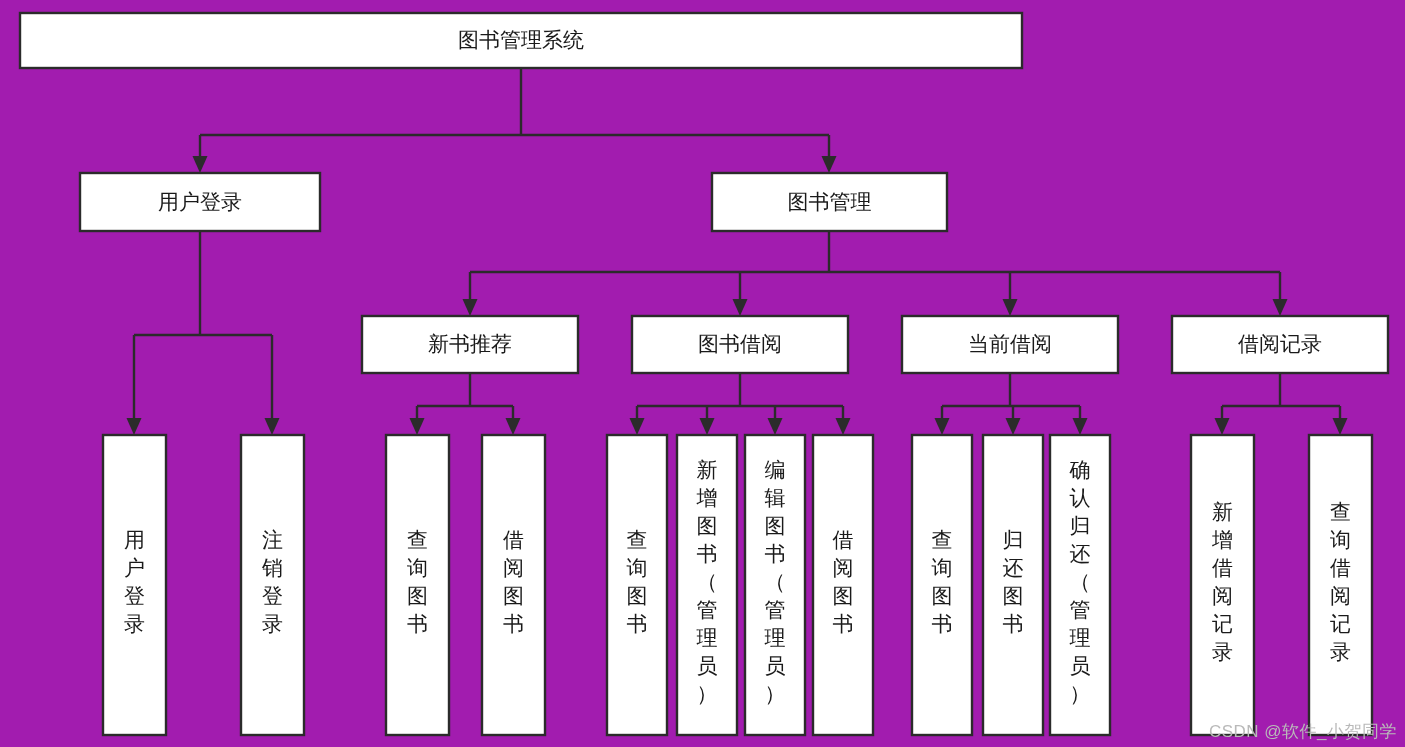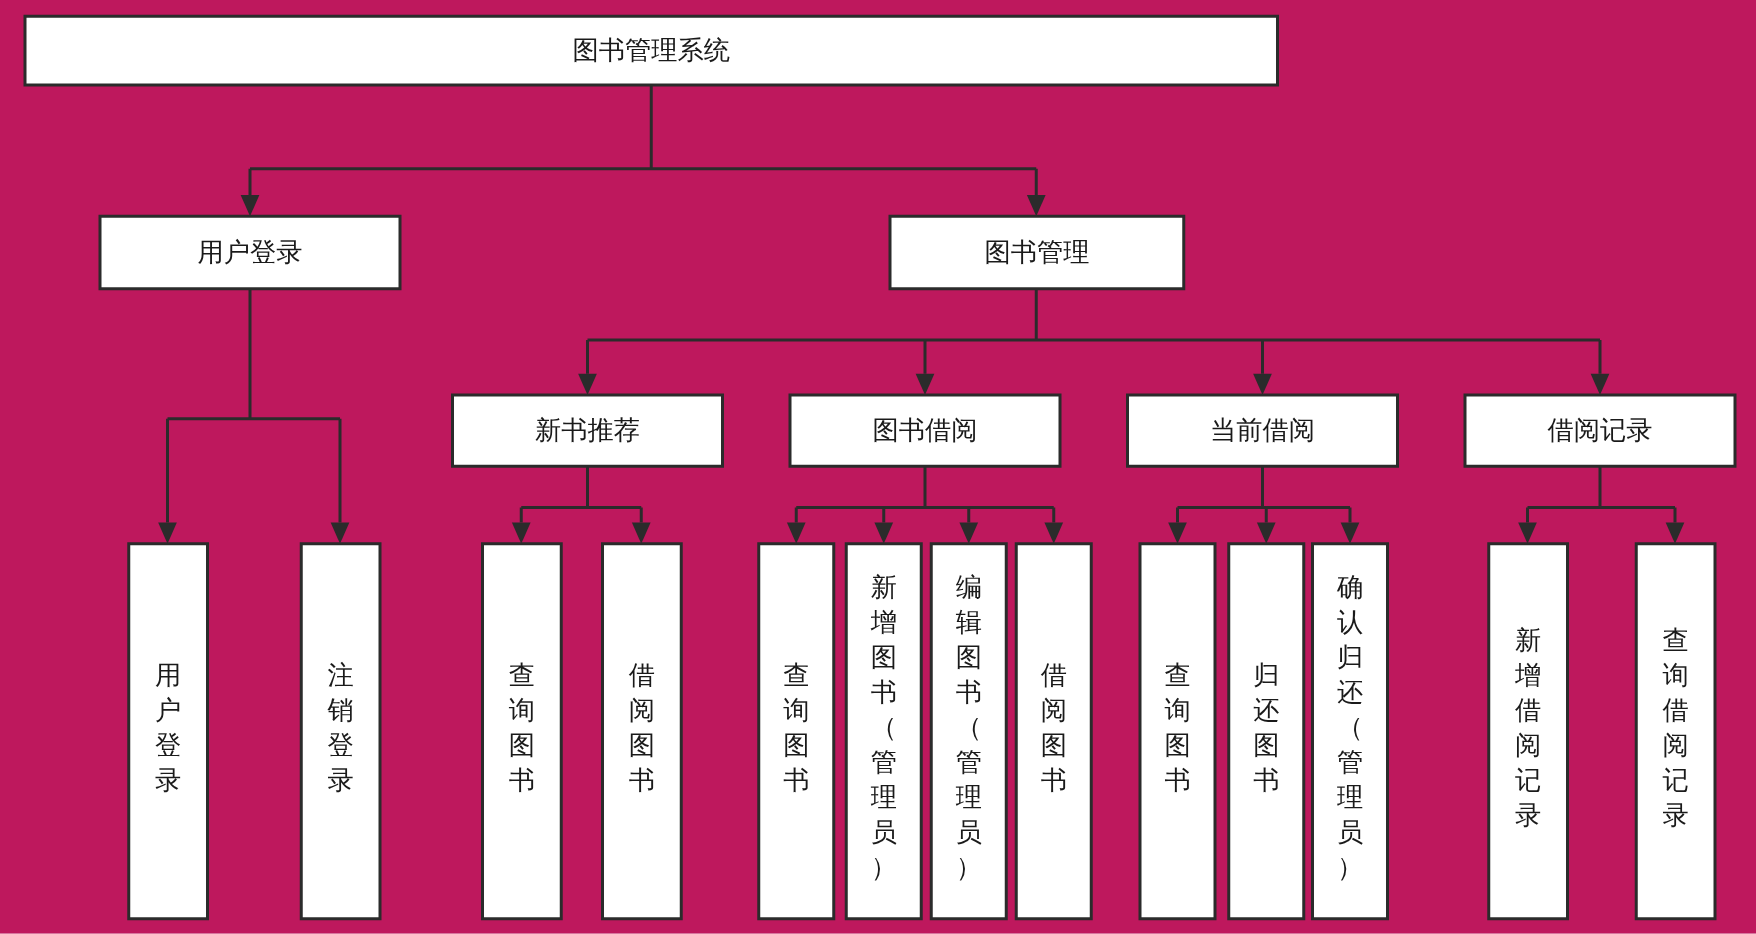--- a/index.html
+++ b/index.html
@@ -11,21 +11,21 @@
   body {
     width: 1405px;
     height: 747px;
     overflow: hidden;
     font-family: "Liberation Sans", "DejaVu Sans", sans-serif;
   }
   #diagram-root {
     position: relative;
     width: 1405px;
     height: 747px;
-    background: #be185d;
+    background: #a21caf;
   }
   svg.diagram-canvas {
     position: absolute;
     top: 0;
     left: 0;
     width: 1405px;
     height: 747px;
     display: block;
   }
   .node-box {
@@ -219,13 +219,14 @@
         <g>
           <rect x="1191" y="435" width="63" height="300" class="node-box"></rect>
           <text x="1222.5" y="519" class="node-label-vertical"><tspan x="1222.5" dy="0">新</tspan><tspan x="1222.5" dy="28">增</tspan><tspan x="1222.5" dy="28">借</tspan><tspan x="1222.5" dy="28">阅</tspan><tspan x="1222.5" dy="28">记</tspan><tspan x="1222.5" dy="28">录</tspan></text>
         </g>
         <g>
           <rect x="1309" y="435" width="63" height="300" class="node-box"></rect>
           <text x="1340.5" y="519" class="node-label-vertical"><tspan x="1340.5" dy="0">查</tspan><tspan x="1340.5" dy="28">询</tspan><tspan x="1340.5" dy="28">借</tspan><tspan x="1340.5" dy="28">阅</tspan><tspan x="1340.5" dy="28">记</tspan><tspan x="1340.5" dy="28">录</tspan></text>
         </g>
       </g>
   </svg>
+  <div class="watermark-text">CSDN @软件_小贺同学</div>
 </div>
 
 </body></html>

